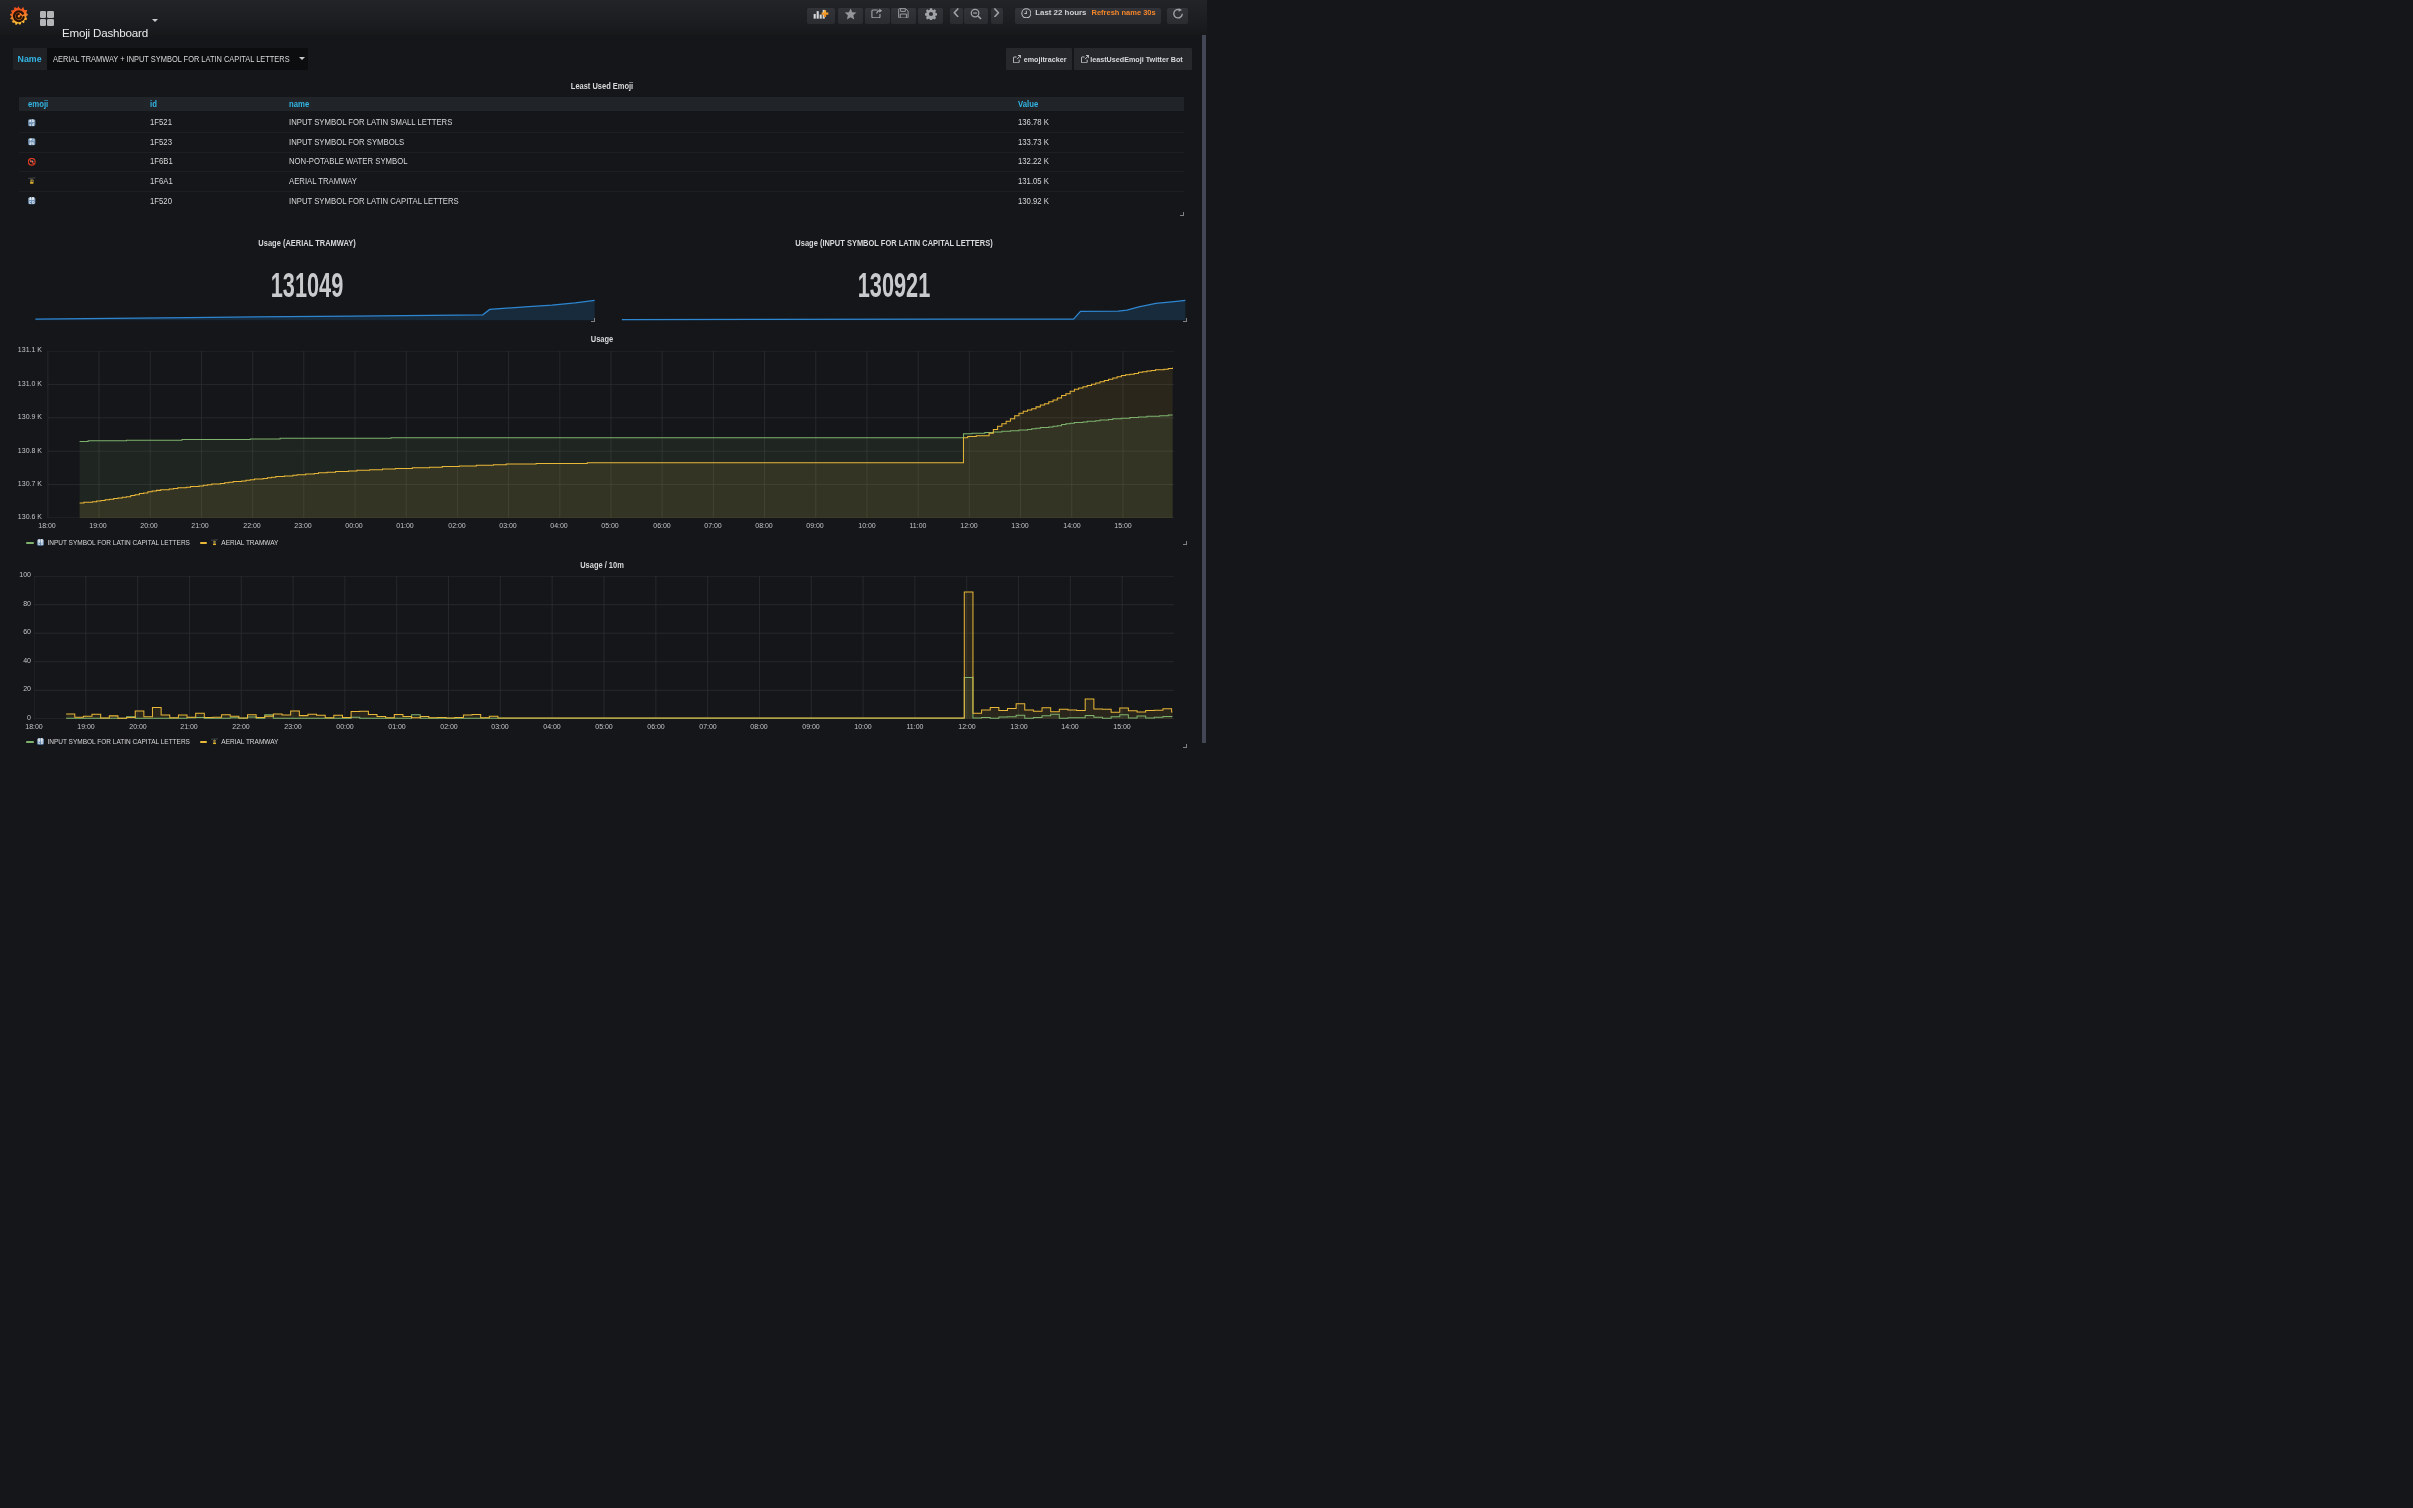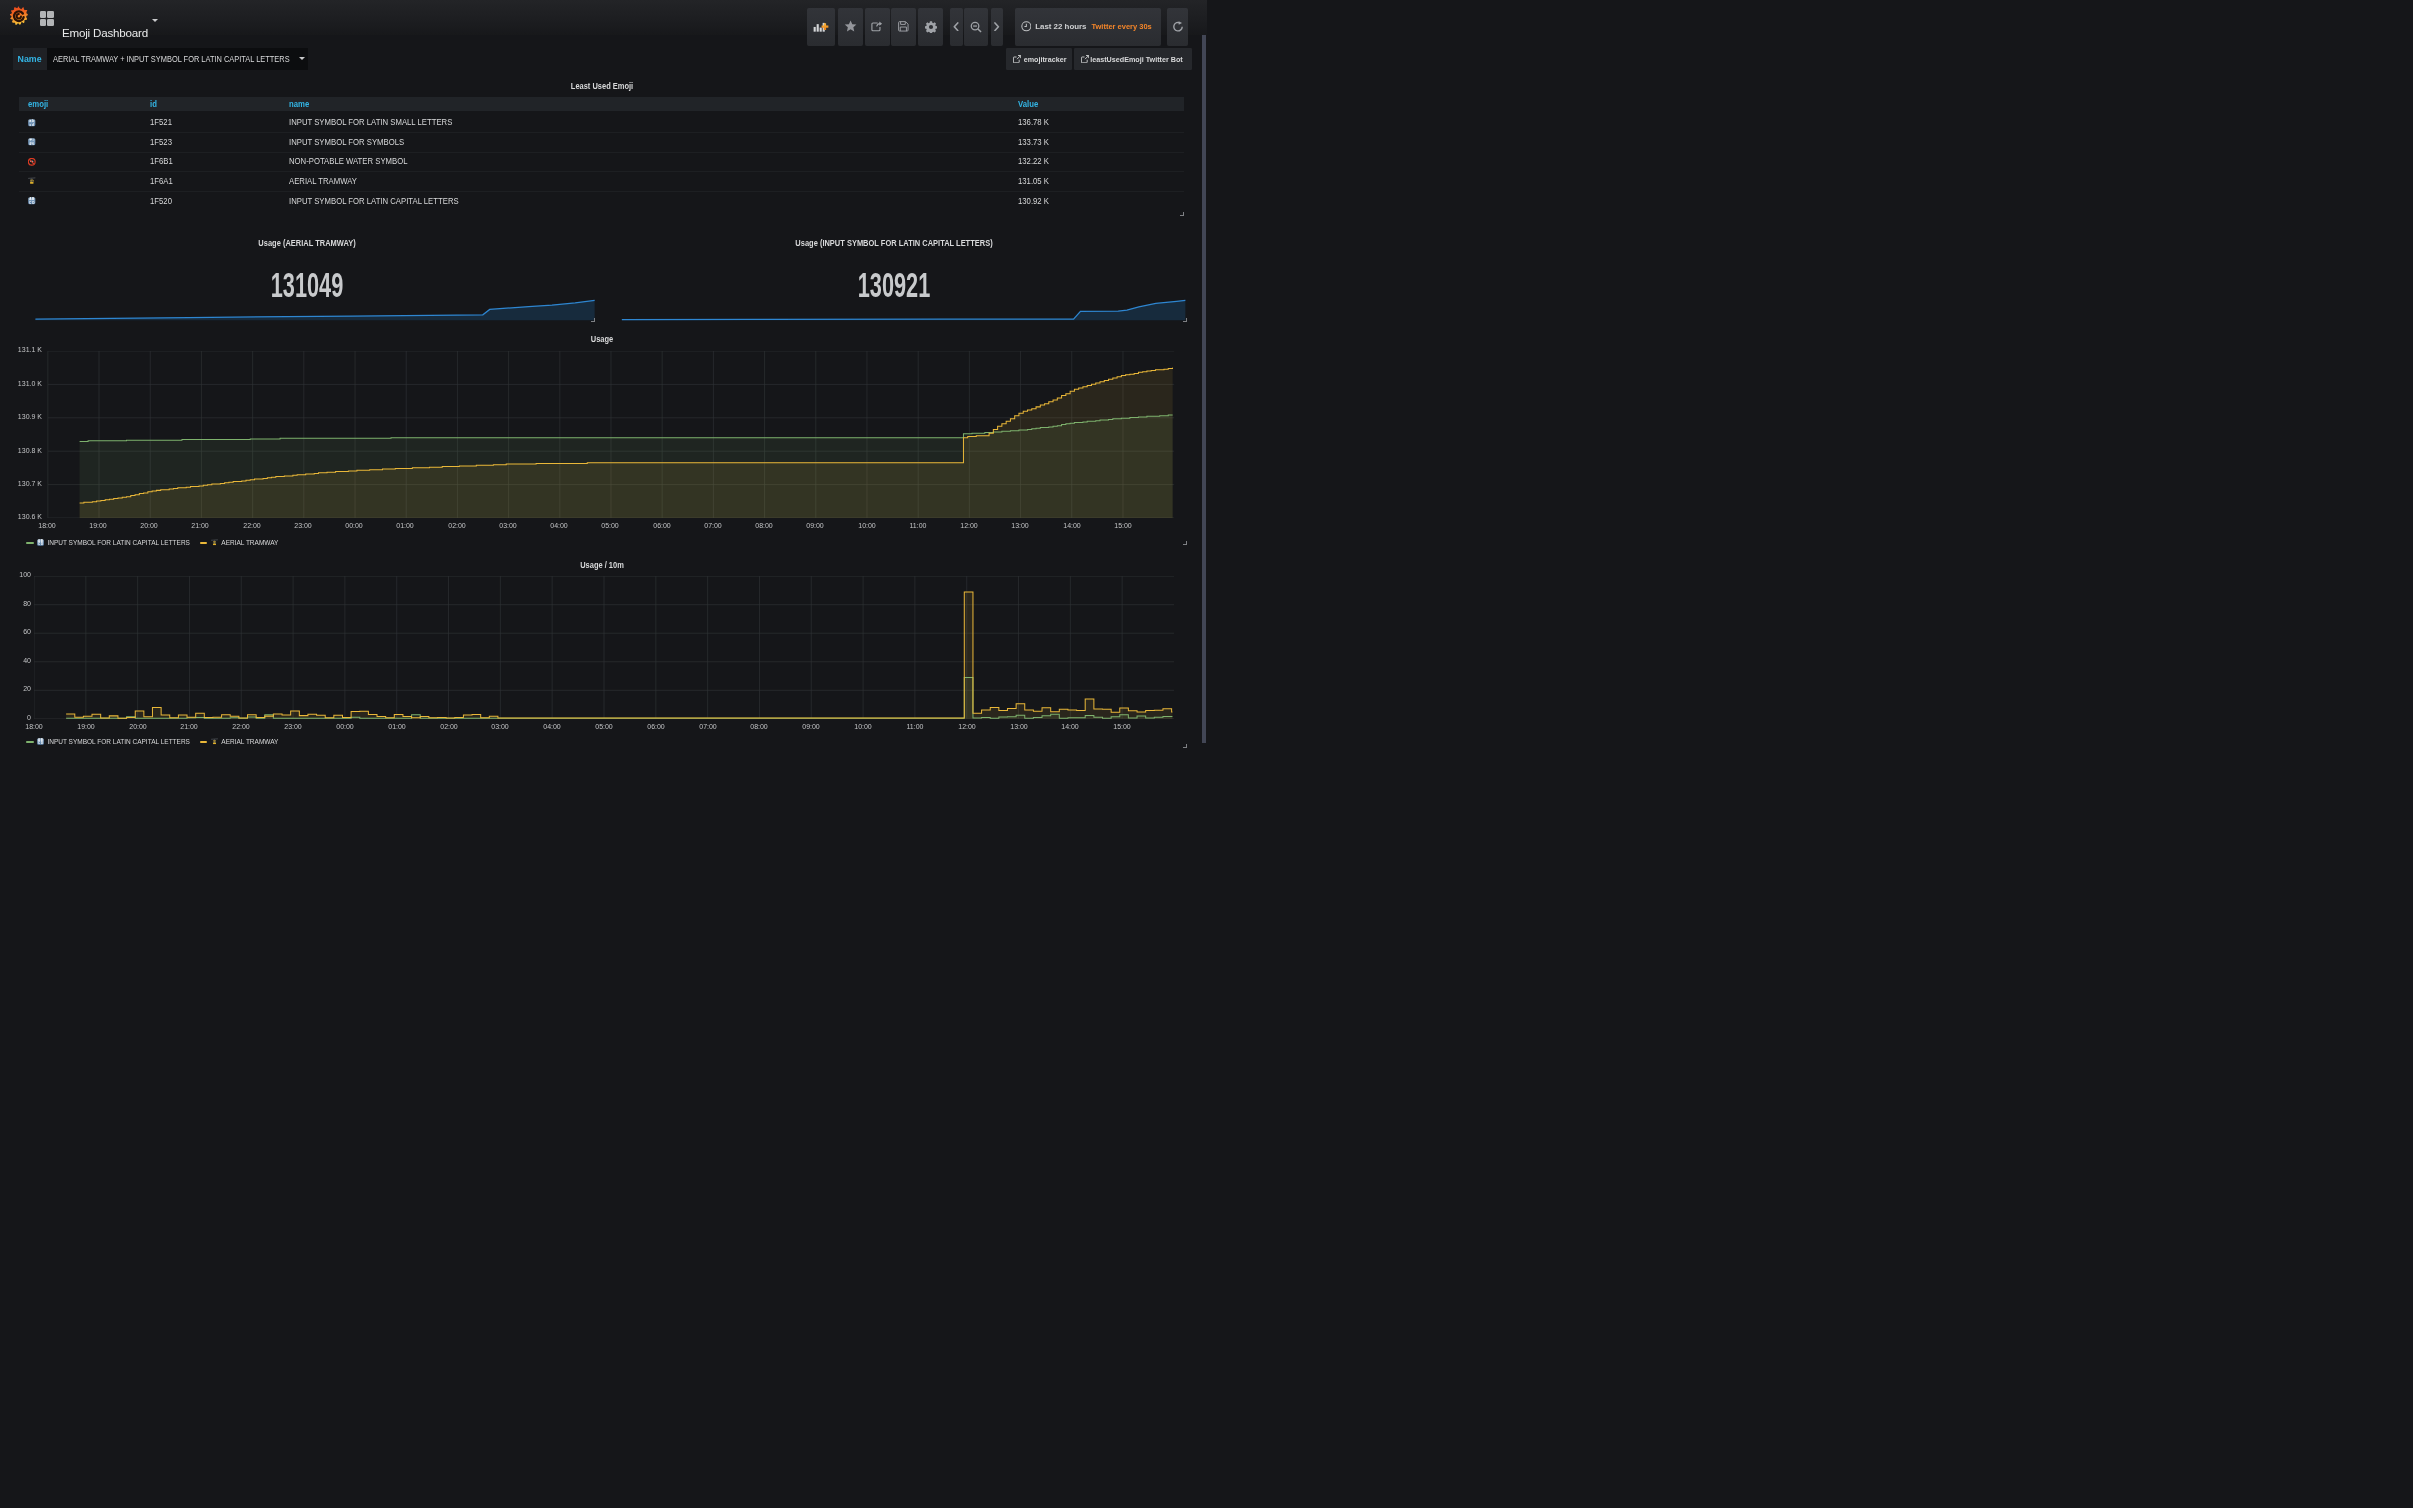--- a/index.html
+++ b/index.html
@@ -1,19 +1,19 @@
 <!DOCTYPE html>
 <html style="font-size:10px"><head><meta charset="utf-8"><title>Emoji Dashboard</title>
 <style>
 * { margin:0; padding:0; box-sizing:border-box; }
 html,body { width:1207px; height:754px; background:#151619; font-family:"Liberation Sans",sans-serif; overflow:hidden; }
 .abs { position:absolute; }
 #page { position:relative; width:1207px; height:754px; background:#151619; }
 #nav { position:absolute; left:0; top:0; width:1207px; height:35px; background:linear-gradient(180deg,#232427 0%,#1b1c1f 70%,#17181a 100%); }
-.navbtn { position:absolute; top:7.5px; height:38px; border-radius:1.9px; background:linear-gradient(180deg,#323439 0%,#2a2c30 100%); display:flex; align-items:center; justify-content:center; }
+.navbtn { position:absolute; top:7.5px; height:16px; border-radius:1.9px; background:linear-gradient(180deg,#323439 0%,#2a2c30 100%); display:flex; align-items:flex-start; justify-content:center; }
 .title { position:absolute; left:62px; top:26px; font-size:11.6px; color:#e9eaeb; letter-spacing:-0.2px; white-space:nowrap; }
 .caret-down { position:absolute; width:0; height:0; border-left:3.5px solid transparent; border-right:3.5px solid transparent; border-top:3.8px solid #c9cacc; }
 .gridicon div { position:absolute; width:6.2px; height:6.5px; background:#b2b4b6; border-radius:1.3px; }
 .vlabel { position:absolute; top:48px; height:22px; display:flex; align-items:center; }
 .linkbtn { position:absolute; top:48px; height:22px; background:#26282c; border-radius:1.3px; display:flex; align-items:center; color:#d8d9da; font-size:7.2px; font-weight:bold; white-space:nowrap; }
 .ptitle { position:absolute; color:#d8d9da; font-size:8.5px; font-weight:bold; transform:translateX(-50%) scaleX(0.88); white-space:nowrap; }
 .th { position:absolute; color:#33b5e5; font-size:8.5px; font-weight:bold; transform:scaleX(0.91); transform-origin:0 50%; }
 .td { position:absolute; color:#d8d9da; font-size:8.5px; white-space:nowrap; transform:scaleX(0.91); transform-origin:0 50%; }
 .xl { position:absolute; color:#c3c4c6; font-size:7px; transform:translateX(-50%); }
 .yl { position:absolute; color:#c3c4c6; font-size:7px; }
@@ -109,21 +109,21 @@
         <svg width="5.7" height="9.4" viewBox="0 0 9 15" fill="none" stroke="#9fa2a7" stroke-width="2.6" stroke-linecap="round" stroke-linejoin="round">
           <path d="M1.5 1.5 L7 7.5 L1.5 13.5"></path>
         </svg>
       </div>
     <div class="navbtn" style="left:1015px;width:146px;justify-content:flex-start;padding-left:5.7px">
       <svg width="10.7" height="10.7" viewBox="0 0 17 17" fill="none" stroke="#bfc1c3">
           <circle cx="8.5" cy="8.5" r="7.2" stroke-width="1.6"></circle>
           <path d="M8.5 4.2 V8.8 H5.4" stroke-width="1.6"></path>
         </svg>
         <span style="color:#cfd0d2;font-size:7.9px;font-weight:bold;margin-left:3.8px;white-space:nowrap">Last 22 hours</span>
-      <span style="color:#f4862a;font-size:7.5px;font-weight:bold;margin-left:5px;white-space:nowrap">Twitter every 30s</span>
+      <span style="color:#f4862a;font-size:7.5px;font-weight:bold;margin-left:5px;white-space:nowrap">Refresh name 30s</span>
     </div>
     <div class="navbtn" style="left:1167px;width:21px">
         <svg width="12" height="11.3" viewBox="0 0 19 18">
           <g fill="none" stroke="#9fa2a7" stroke-width="2.2">
             <path d="M16.2 9 A6.7 6.7 0 1 1 12.8 3.2"></path>
           </g>
           <path d="M10.6 0.4 L16 3.1 L10.6 5.9 Z" fill="#9fa2a7"></path>
         </svg>
       </div>
   </div>

